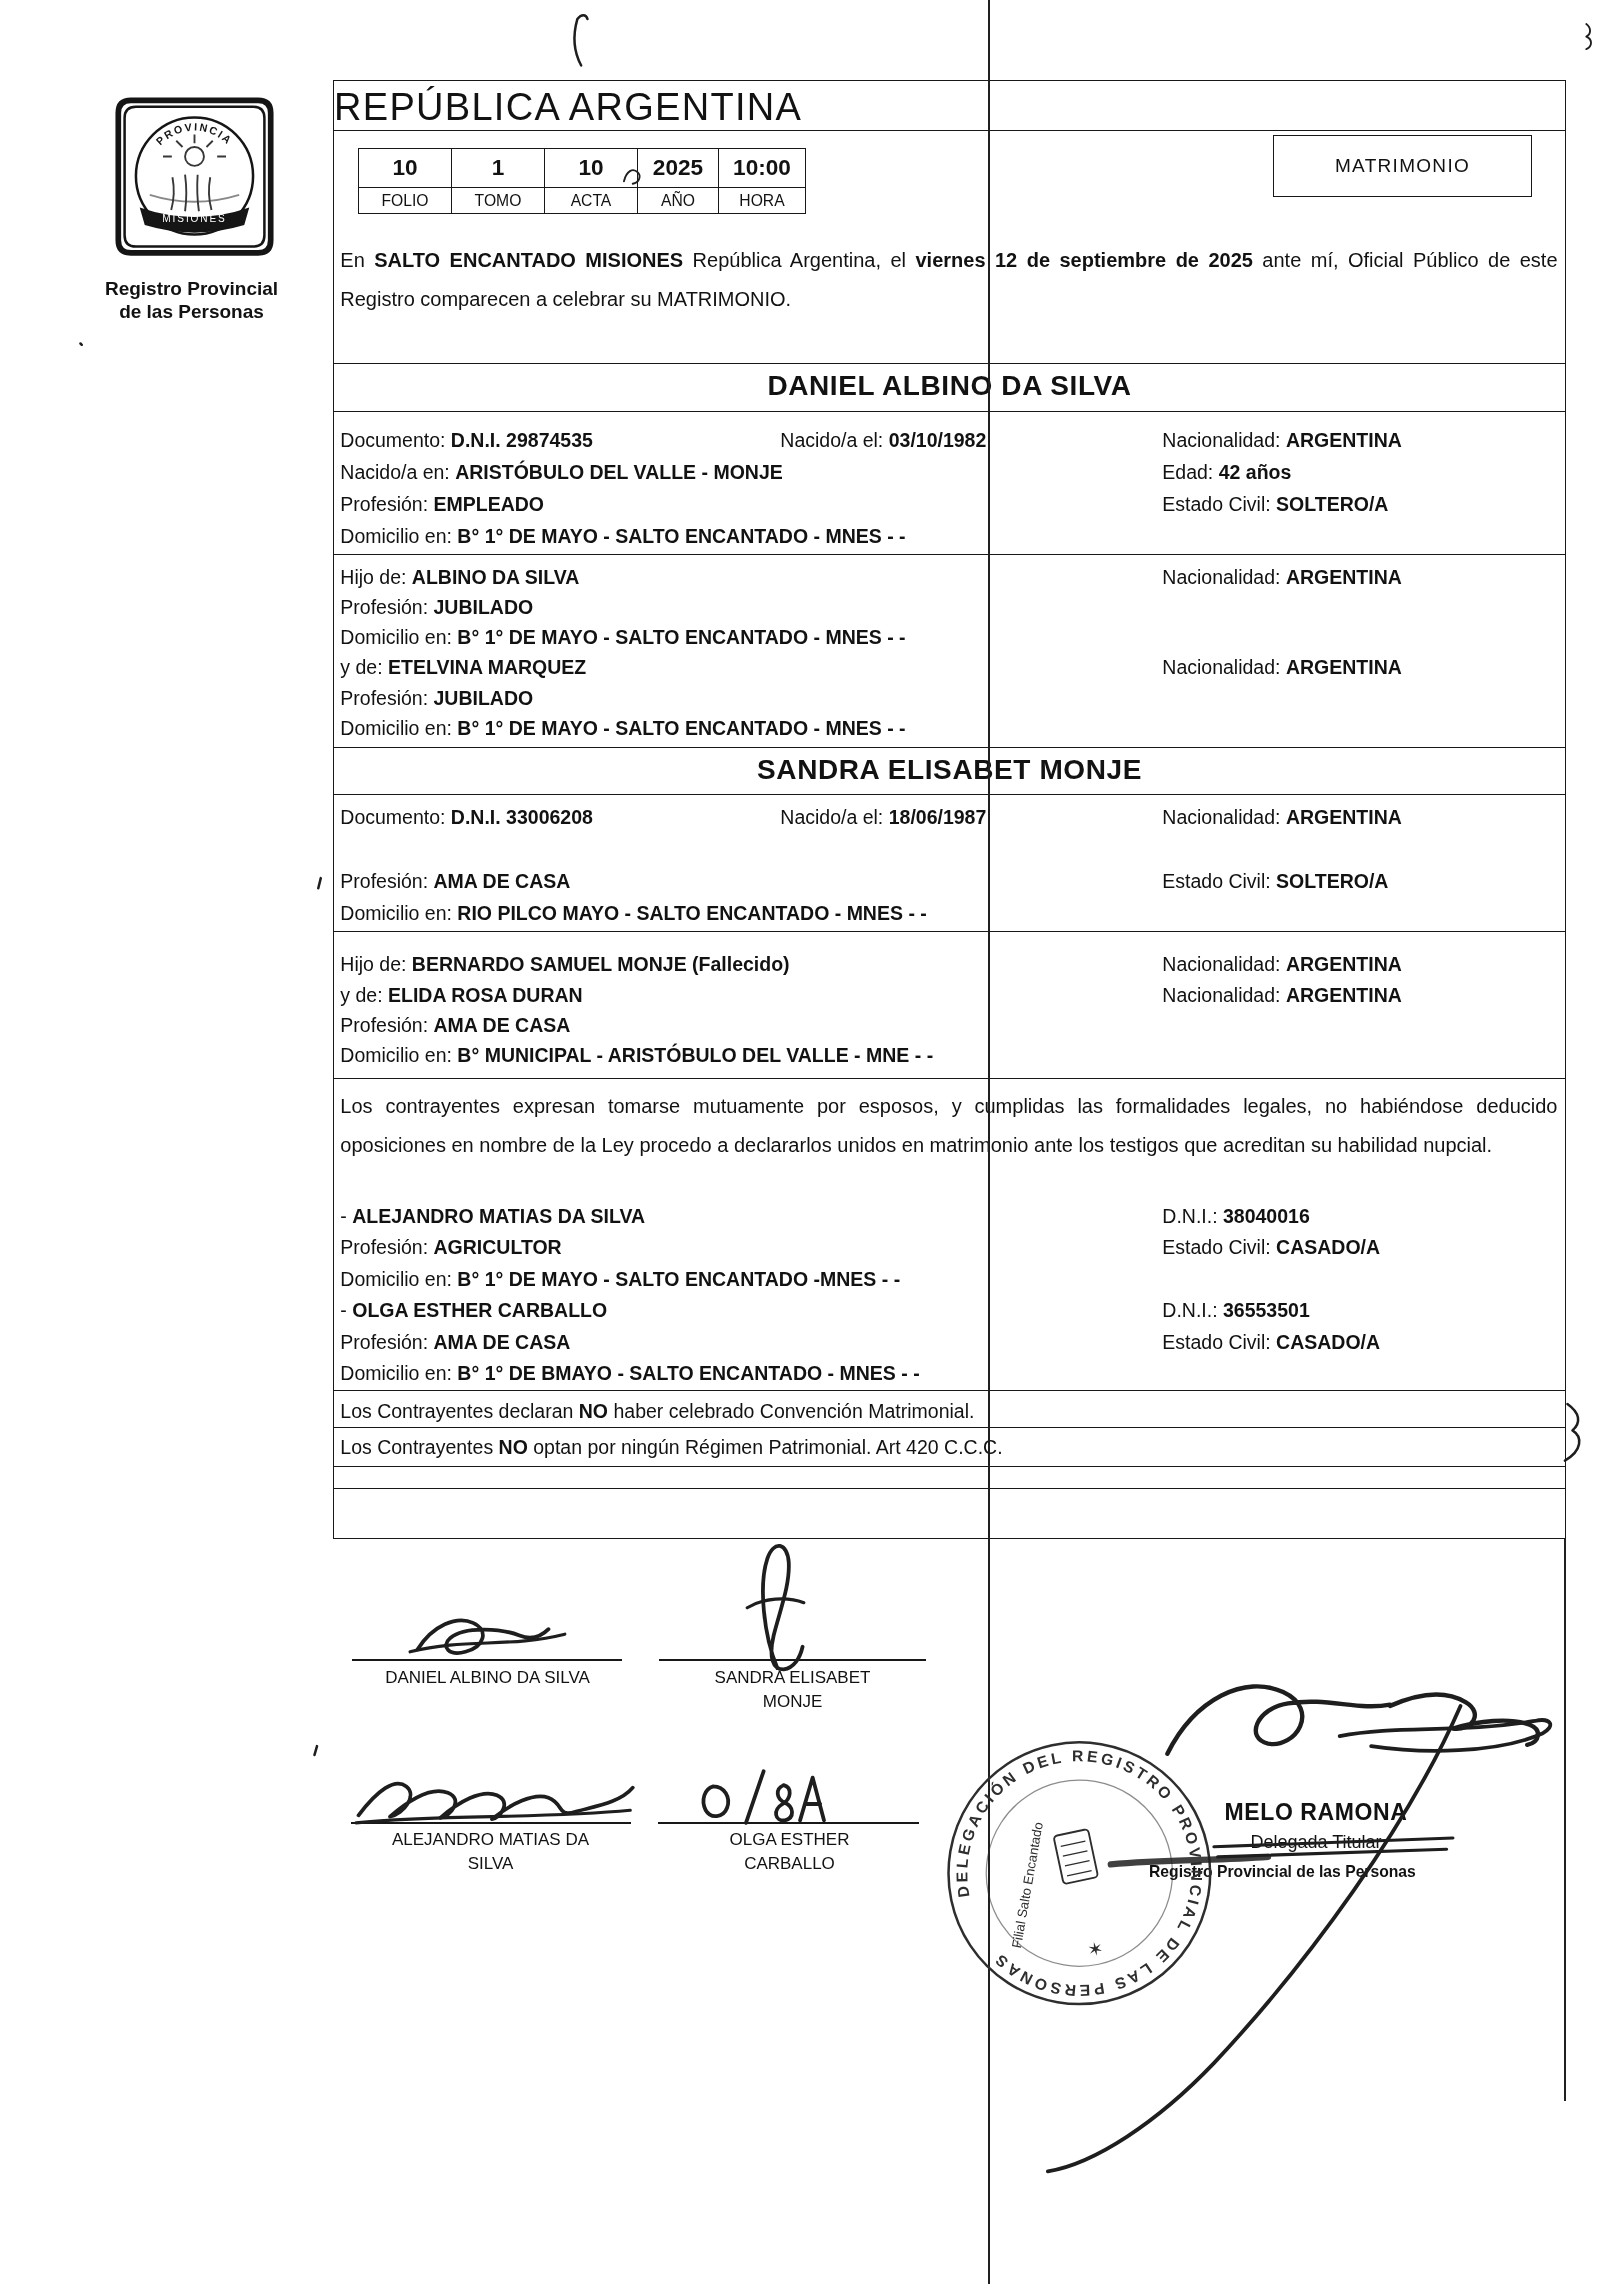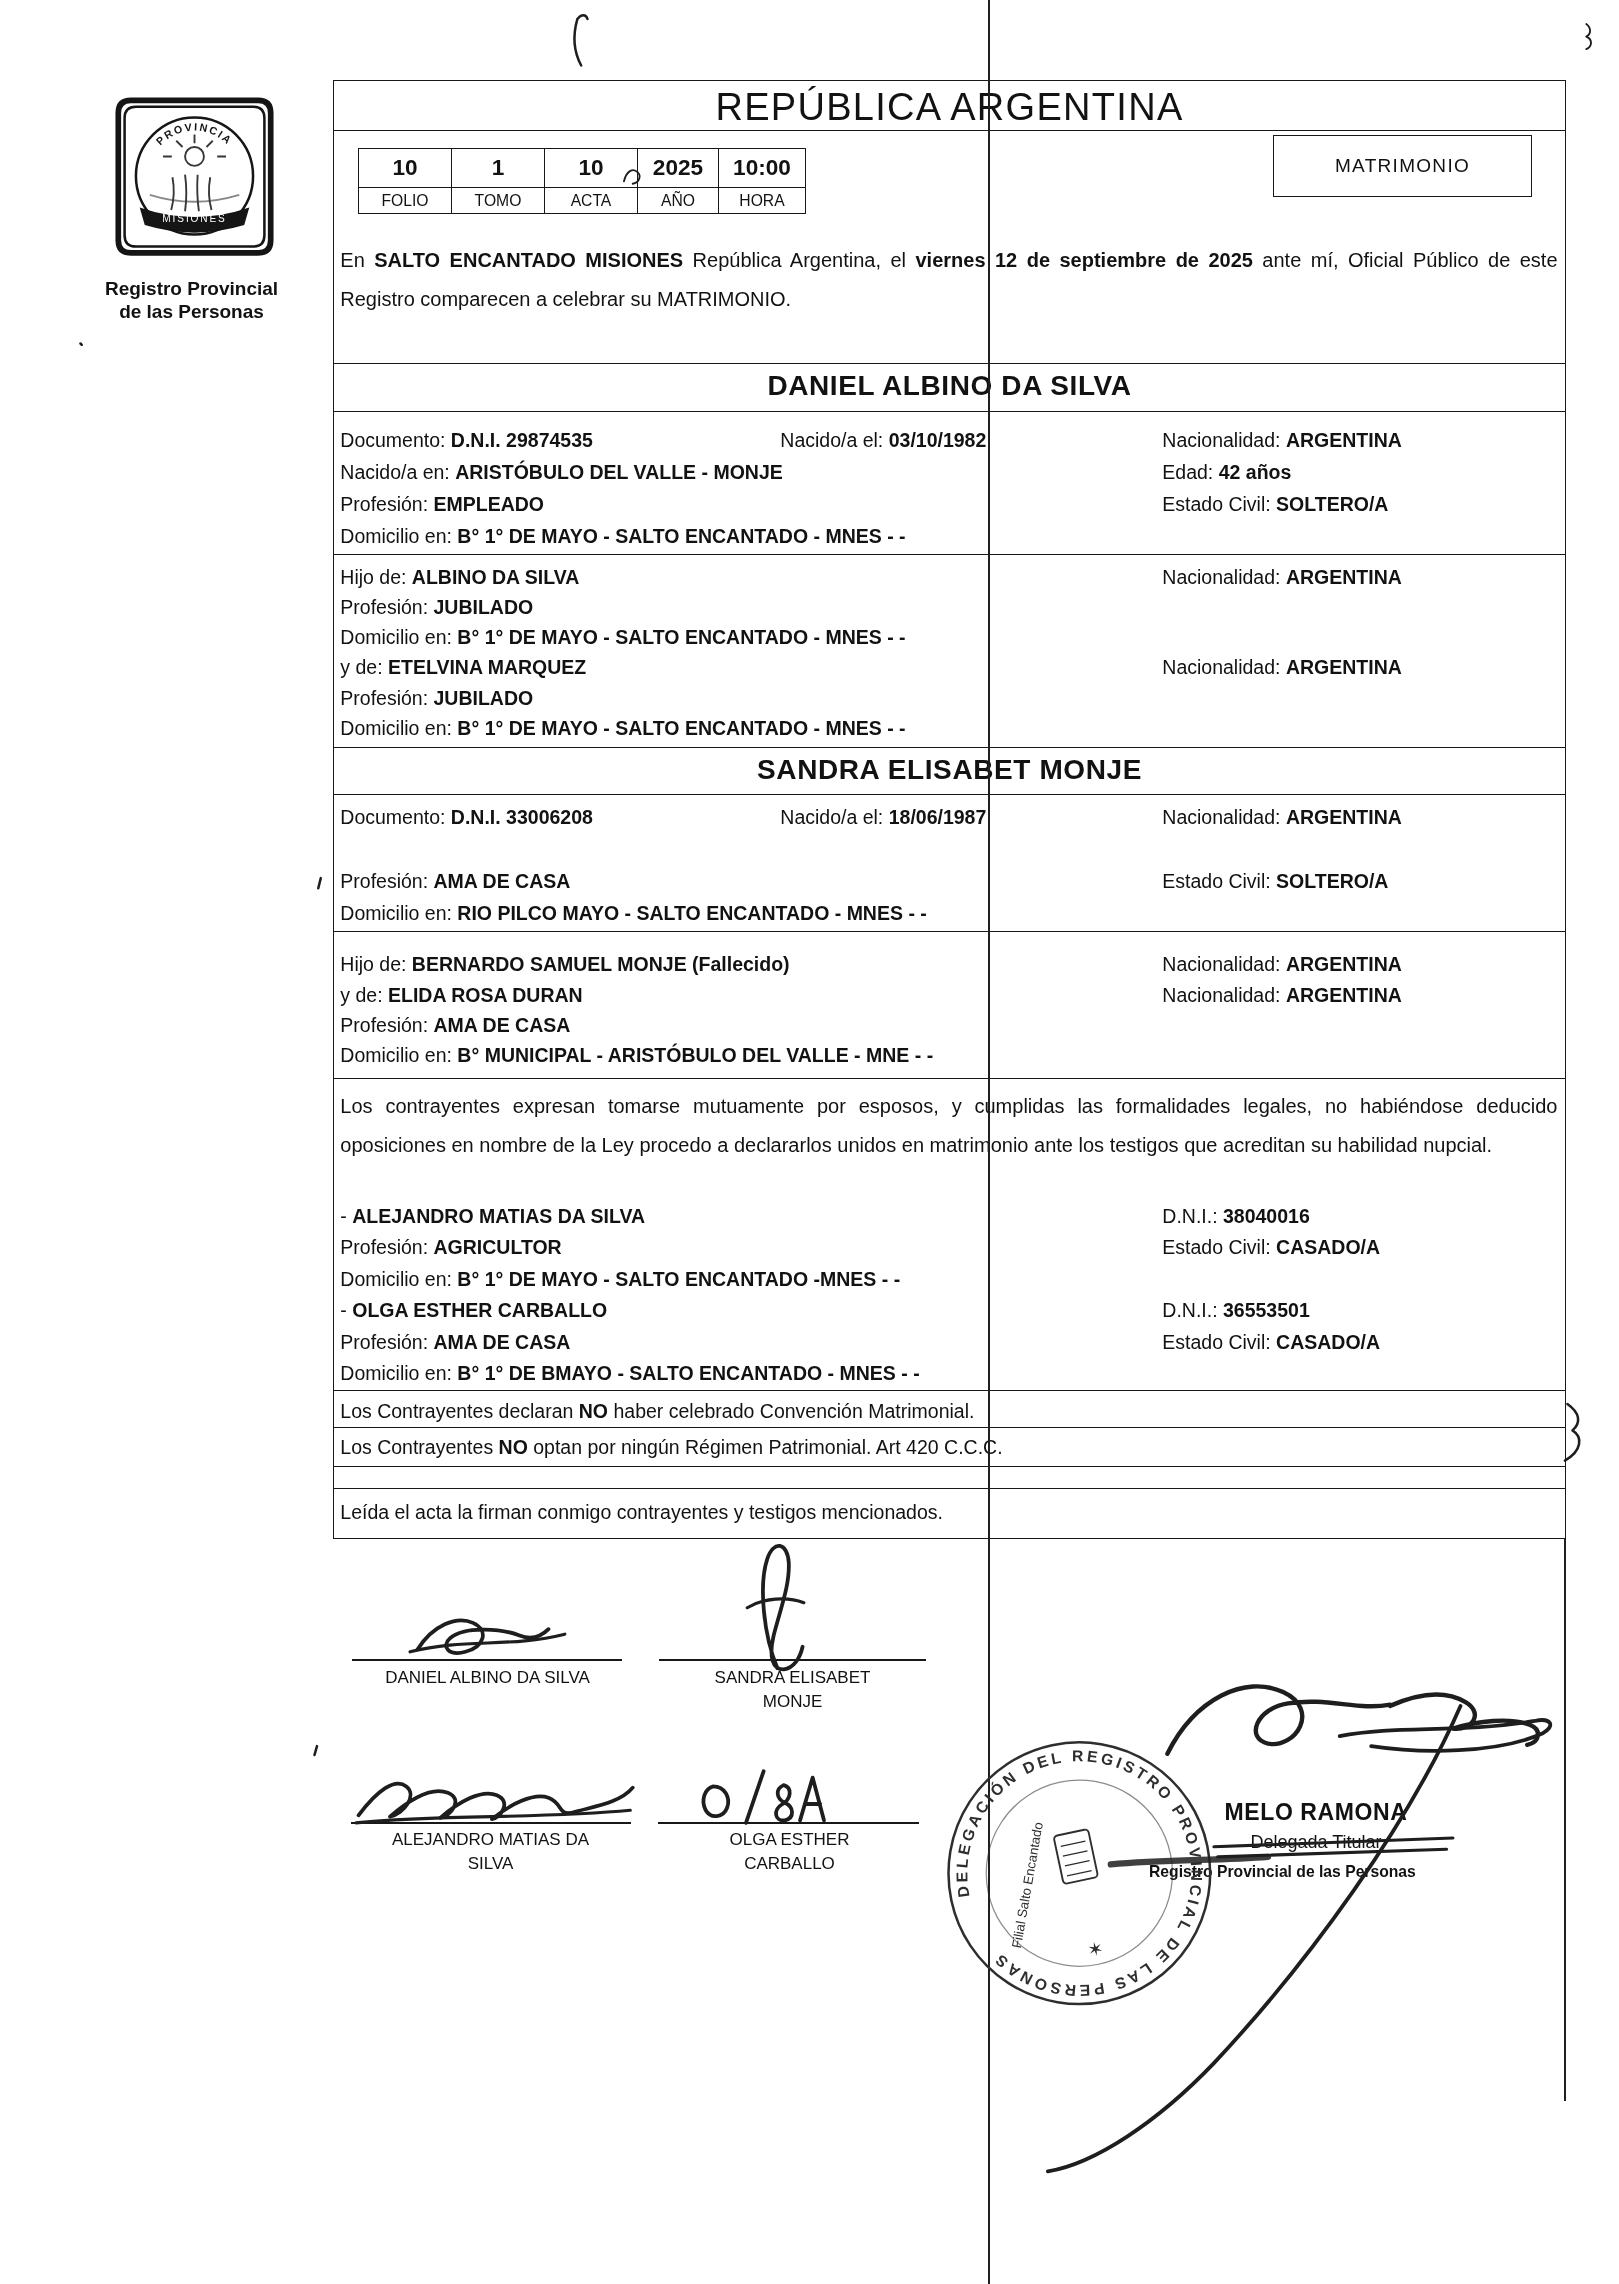--- a/index.html
+++ b/index.html
@@ -6,21 +6,21 @@
   html,body{margin:0;padding:0;}
   body{background:#9b9b9b;}
   .page{position:relative;width:1619px;height:2284px;background:#ffffff;overflow:hidden;
         font-family:"Liberation Sans","DejaVu Sans",sans-serif;color:#121212;}
   .b{font-weight:700;}
   .main-box{position:absolute;left:333px;top:80px;width:1233px;height:1459px;border:1.9px solid #181818;}
   .hline{position:absolute;left:0;right:0;border-top:1.9px solid #181818;}
   .line{position:absolute;left:6.3px;right:3.8px;font-size:19.5px;line-height:29px;white-space:pre;}
   .c2{position:absolute;left:440px;top:0;}
   .c3{position:absolute;left:810px;top:0;margin-left:12px;}
-  .doc-title{position:absolute;top:5px;left:0;right:0;text-align:center;font-size:38px;letter-spacing:1.3px;}
+  .doc-title{position:absolute;top:5px;left:0;right:0;font-size:38px;letter-spacing:1.3px;}
   .name-hdr{position:absolute;left:0;right:0;text-align:center;font-size:28px;font-weight:700;letter-spacing:0.6px;}
   .para{position:absolute;left:6.3px;right:7.5px;font-size:20px;line-height:39px;text-align:justify;}
   .folio{position:absolute;left:24px;top:67px;border-collapse:collapse;text-align:center;}
   .folio td{border:1.9px solid #181818;padding:0;}
   .folio .vals td{font-size:22.6px;font-weight:700;height:39px;}
   .folio .labs td{font-size:15.7px;height:26.4px;}
   .matri{position:absolute;left:939px;top:54px;width:259px;height:62px;border:1.9px solid #181818;
          display:flex;align-items:center;justify-content:center;font-size:19px;letter-spacing:1.3px;}
   .fold{position:absolute;left:988px;top:0;width:1.9px;height:2284px;background:#202020;}
   .redge{position:absolute;left:1564px;top:1539px;width:1.9px;height:562px;background:#202020;}
@@ -135,21 +135,20 @@
     <div class="line" style="top:1247px"><span>Profesión: </span><span class="b">AMA DE CASA</span><span class="c3"><span>Estado Civil: </span><span class="b">CASADO/A</span></span></div>
     <div class="line" style="top:1278px"><span>Domicilio en: </span><span class="b">B° 1° DE BMAYO - SALTO ENCANTADO - MNES - -</span></div>
 
     <div class="hline" style="top:1309px"></div>
     <div class="line" style="top:1316px"><span>Los Contrayentes declaran </span><span class="b">NO</span><span> haber celebrado Convención Matrimonial.</span></div>
     <div class="hline" style="top:1346px;border-top-width:1.3px"></div>
     <div class="line" style="top:1352px"><span>Los Contrayentes </span><span class="b">NO</span><span> optan por ningún Régimen Patrimonial. Art 420 C.C.C.</span></div>
     <div class="hline" style="top:1385px"></div>
 
     <div class="hline" style="top:1407px"></div>
-    <div class="line" style="top:1417px">Leída el acta la firman conmigo contrayentes y testigos mencionados.</div>
   </div>
 
   <div class="fold"></div>
   <div class="redge"></div>
 
   <div class="sigline" style="left:352px;top:1659px;width:270px"></div>
   <div class="sigline" style="left:659px;top:1659px;width:267px"></div>
   <div class="sigline" style="left:351px;top:1822px;width:280px"></div>
   <div class="sigline" style="left:658px;top:1822px;width:261px"></div>
 

